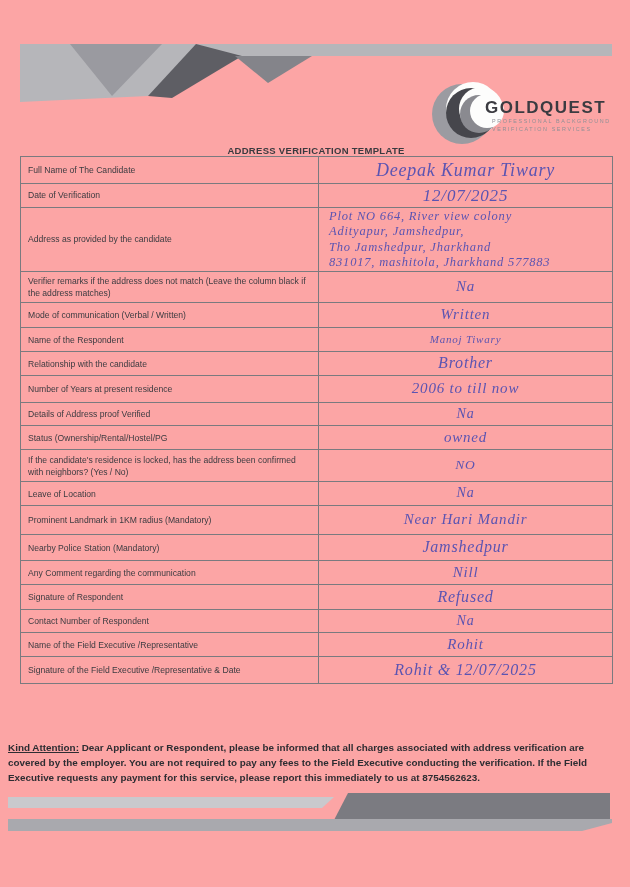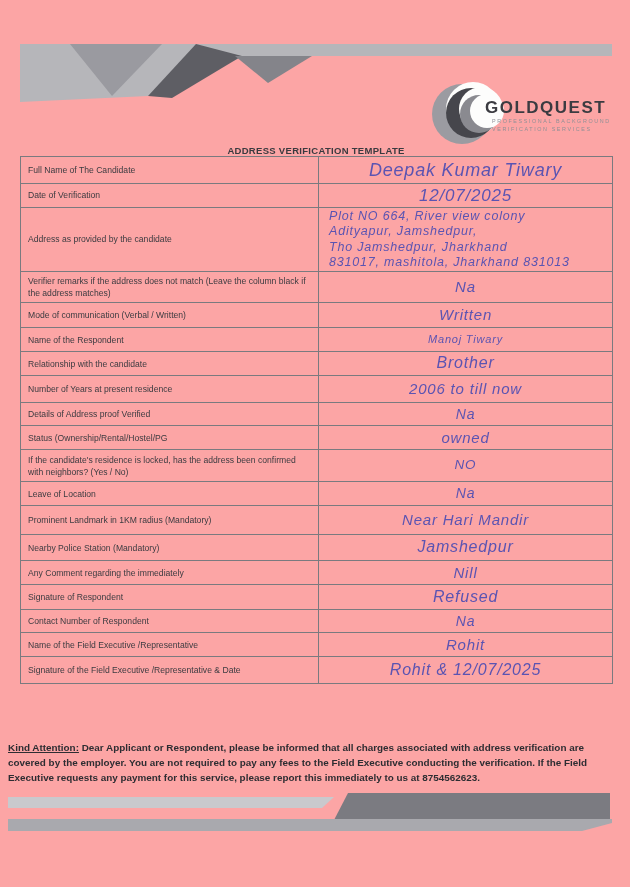--- a/index.html
+++ b/index.html
@@ -40,21 +40,21 @@
     vertical-align:middle;box-sizing:border-box;
     overflow:hidden;
   }
   td.label-cell{
     width:298px;padding:3px 7px;
     font-size:8.6px;line-height:1.4;color:var(--label_text);
   }
   td.value-cell{
     width:294px;text-align:center;padding:1px 6px;
     font-style:italic;color:var(--ink);
-    letter-spacing:.8px;line-height:1.05;
+    letter-spacing:.8px;line-height:1.05;font-family:Liberation Serif, serif;
   }
   td.value-cell.multiline{text-align:left;padding-left:10px;line-height:1.22;}
   .hand-line{display:block;white-space:nowrap;}
   
   .footer-note{
     position:absolute;top:741px;left:8px;width:616px;
     font-size:9.9px;font-weight:bold;color:#2d2d32;line-height:1.5;
   }
   .footer-note .attn{text-decoration:underline;}
   
@@ -96,21 +96,21 @@
         <tr style="height: 24px;">
       <td class="label-cell">Date of Verification</td>
       <td class="value-cell" style="font-size: 17px;">12/07/2025</td>
     </tr>
         <tr style="height: 64px;">
       <td class="label-cell">Address as provided by the candidate</td>
       <td class="value-cell multiline" style="font-size: 12.5px;">
             <span class="hand-line">Plot NO 664, River view colony</span>
             <span class="hand-line">Adityapur, Jamshedpur,</span>
             <span class="hand-line">Tho Jamshedpur, Jharkhand</span>
-            <span class="hand-line">831017, mashitola, Jharkhand 831013</span>
+            <span class="hand-line">831017, mashitola, Jharkhand 577883</span>
           </td>
     </tr>
         <tr style="height: 30px;">
       <td class="label-cell">Verifier remarks if the address does not match (Leave the column black if the address matches)</td>
       <td class="value-cell" style="font-size: 15px;">Na</td>
     </tr>
         <tr style="height: 25px;">
       <td class="label-cell">Mode of communication (Verbal / Written)</td>
       <td class="value-cell" style="font-size: 15px;">Written</td>
     </tr>
@@ -144,21 +144,21 @@
     </tr>
         <tr style="height: 29px;">
       <td class="label-cell">Prominent Landmark in 1KM radius (Mandatory)</td>
       <td class="value-cell" style="font-size: 15px;">Near Hari Mandir</td>
     </tr>
         <tr style="height: 26px;">
       <td class="label-cell">Nearby Police Station (Mandatory)</td>
       <td class="value-cell" style="font-size: 16px;">Jamshedpur</td>
     </tr>
         <tr style="height: 24px;">
-      <td class="label-cell">Any Comment regarding the immediately</td>
+      <td class="label-cell">Any Comment regarding the communication</td>
       <td class="value-cell" style="font-size: 15px;">Nill</td>
     </tr>
         <tr style="height: 25px;">
       <td class="label-cell">Signature of Respondent</td>
       <td class="value-cell" style="font-size: 16px;">Refused</td>
     </tr>
         <tr style="height: 23px;">
       <td class="label-cell">Contact Number of Respondent</td>
       <td class="value-cell" style="font-size: 14px;">Na</td>
     </tr>

